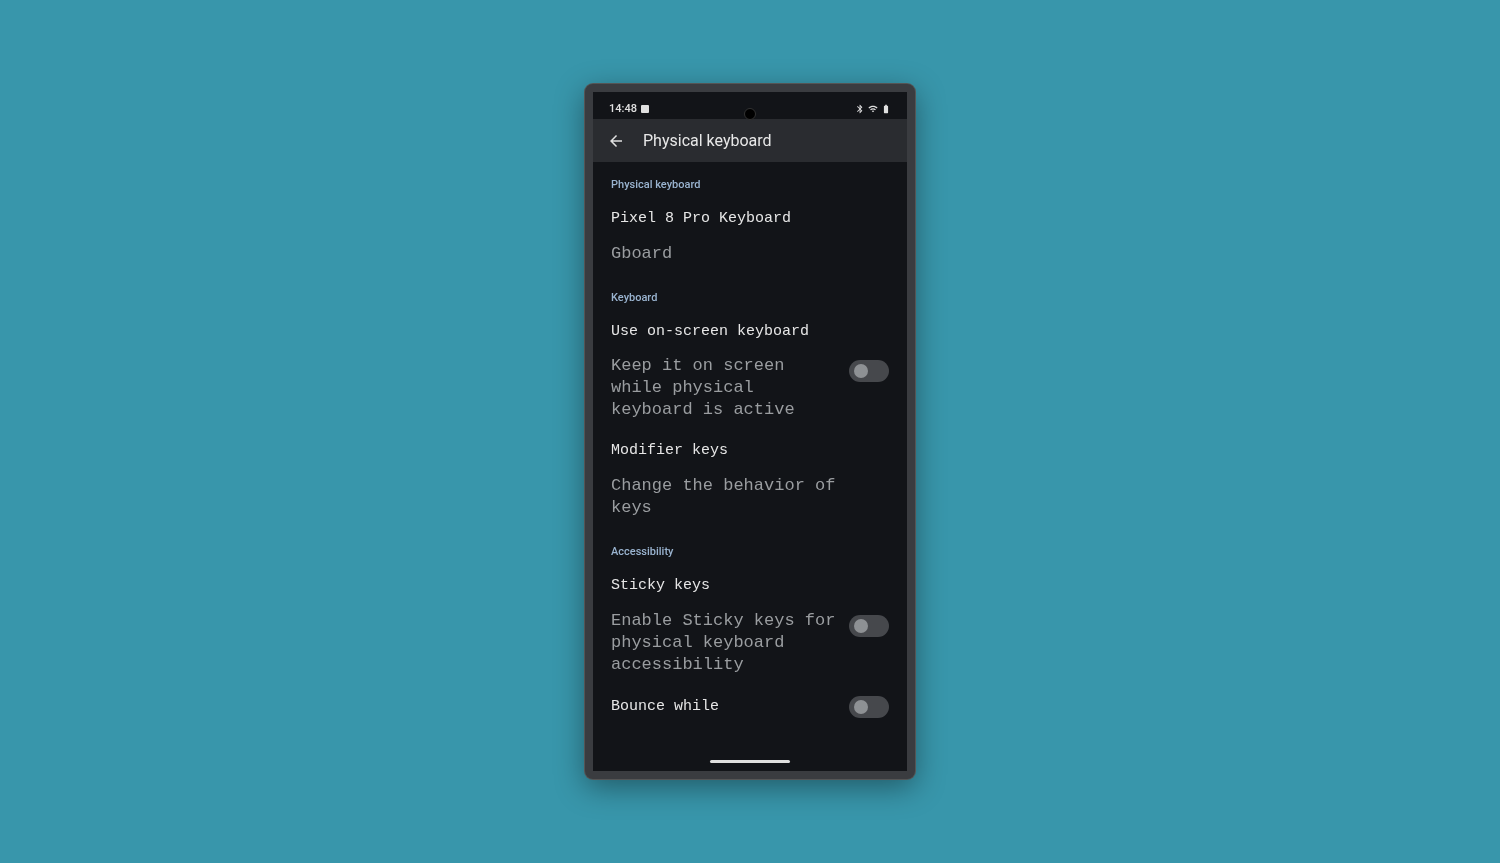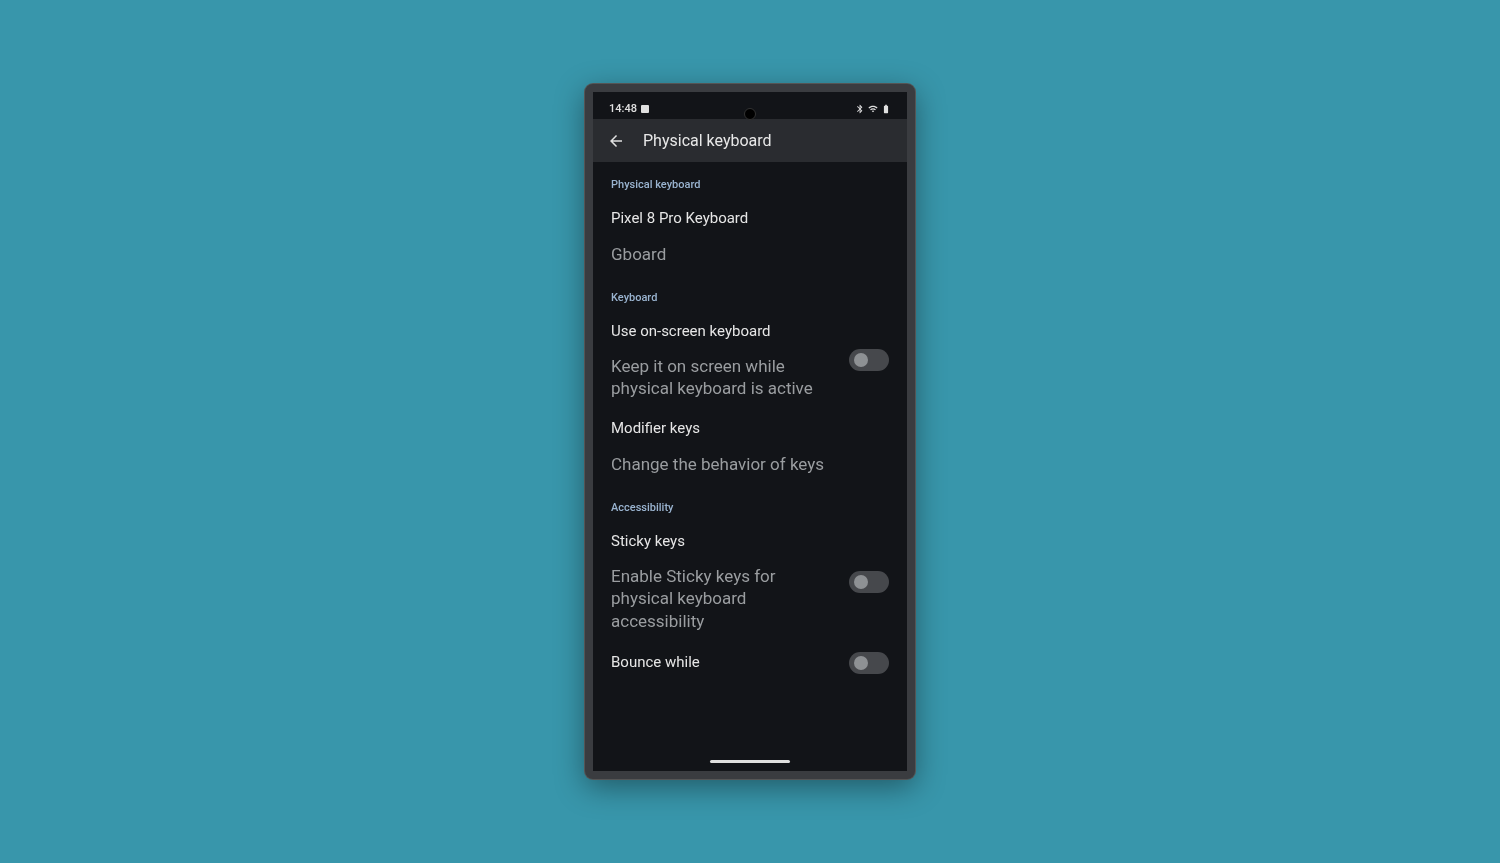--- a/index.html
+++ b/index.html
@@ -75,20 +75,21 @@
 }
 .setting-item {
   padding: 10px 18px;
   display: flex;
   align-items: center;
   justify-content: space-between;
 }
 .setting-text {
   flex: 1;
   padding-right: 12px;
+  font-family: Liberation Mono, monospace;
 }
 .setting-title {
   color: #e6e6e6;
   font-size: 15px;
   font-weight: 400;
   line-height: 1.3;
 }
 .setting-subtitle {
   color: #9a9da0;
   font-size: 17px;

